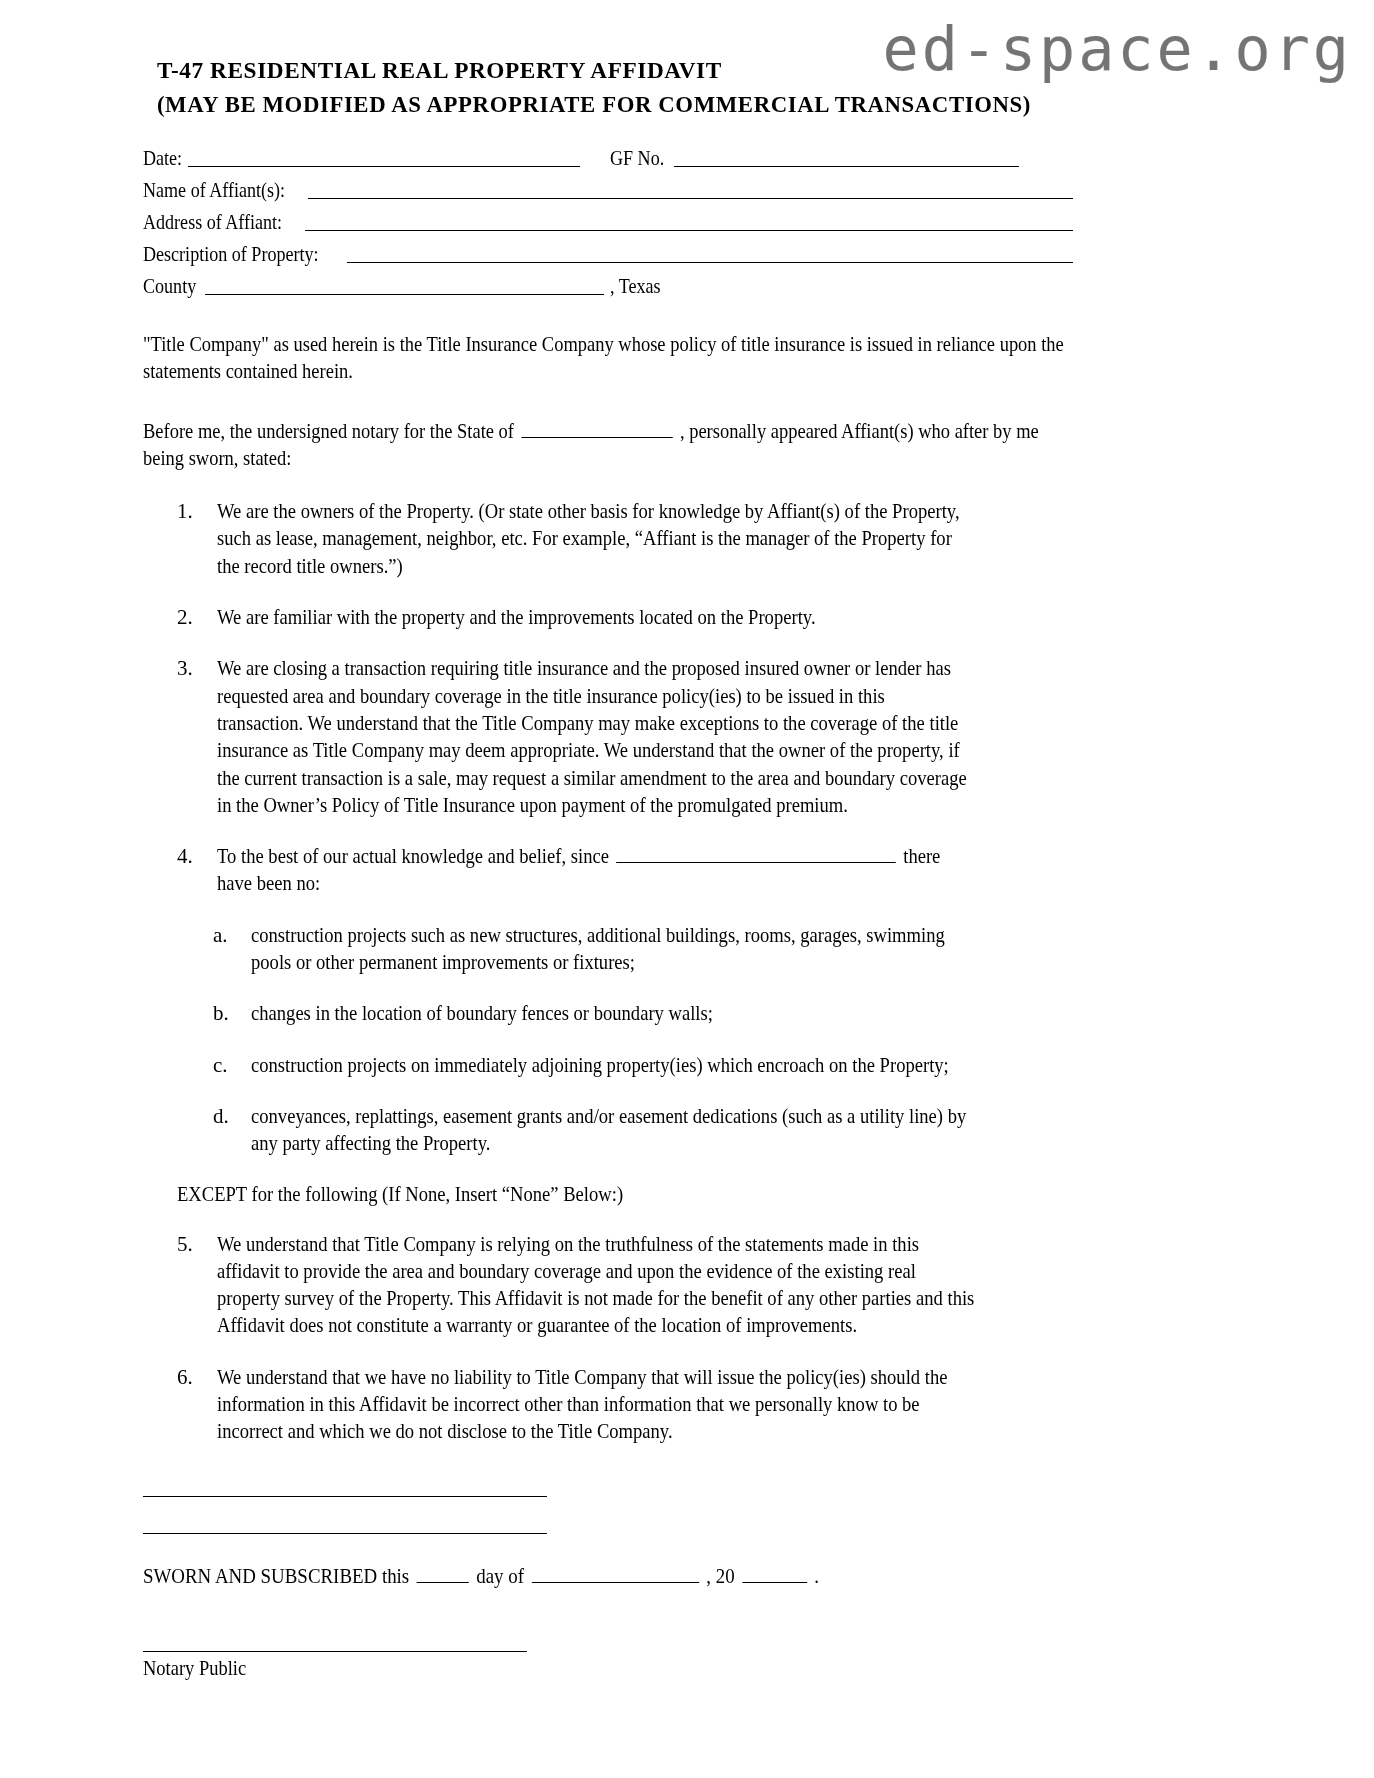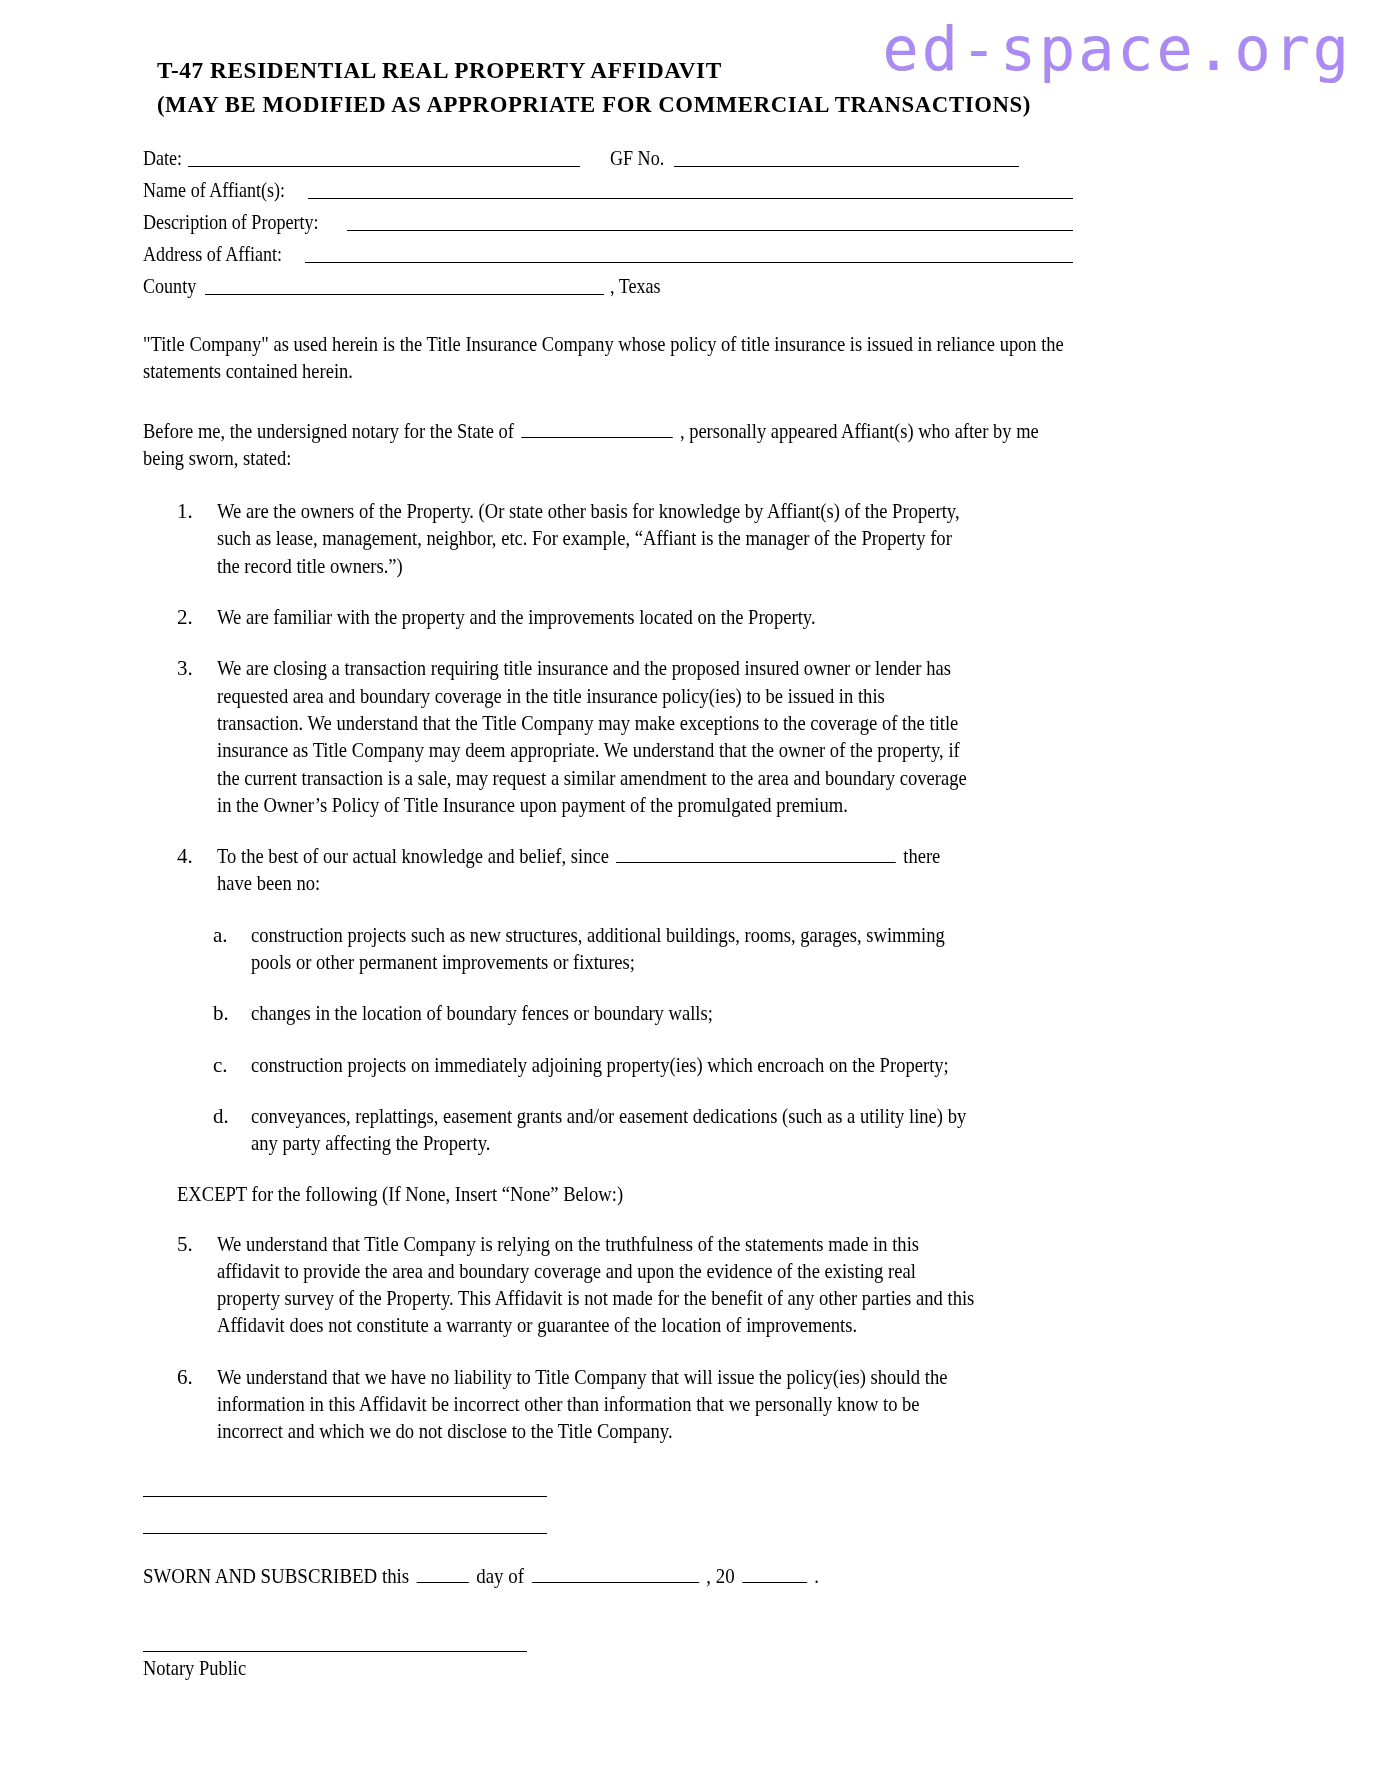--- a/index.html
+++ b/index.html
@@ -24,21 +24,21 @@
   }
 
   
   .watermark {
     position: absolute;
     top: 14px;
     right: 22px;
     font-family: "DejaVu Sans Mono", "Liberation Mono", monospace;
     font-size: 60px;
     letter-spacing: 3px;
-    color: #8b5cf6;
+    color: #404040;
     opacity: 0.72;
     white-space: nowrap;
     -webkit-text-stroke: 0.2px #6f6f6f;
     user-select: none;
   }
 
   
   .content {
     position: absolute;
     left: 143px;
@@ -209,26 +209,26 @@
         <span class="flabel">GF No.</span>
         <span class="fline" style="width:345px"></span>
       </div>
 
       <div class="frow">
         <span class="flabel">Name of Affiant(s):</span>
         <span class="fline grow"></span>
       </div>
 
       <div class="frow">
+        <span class="flabel">Address of Affiant:</span>
+        <span class="fline grow"></span>
+      </div>
+
+      <div class="frow">
         <span class="flabel">Description of Property:</span>
-        <span class="fline grow"></span>
-      </div>
-
-      <div class="frow">
-        <span class="flabel">Address of Affiant:</span>
         <span class="fline grow"></span>
       </div>
 
       <div class="frow">
         <span class="flabel">County</span>
         <span class="fline" style="width:399px"></span>
         <span class="fspace" style="width:6px"></span>
         <span class="flabel">, Texas</span>
       </div>
 

